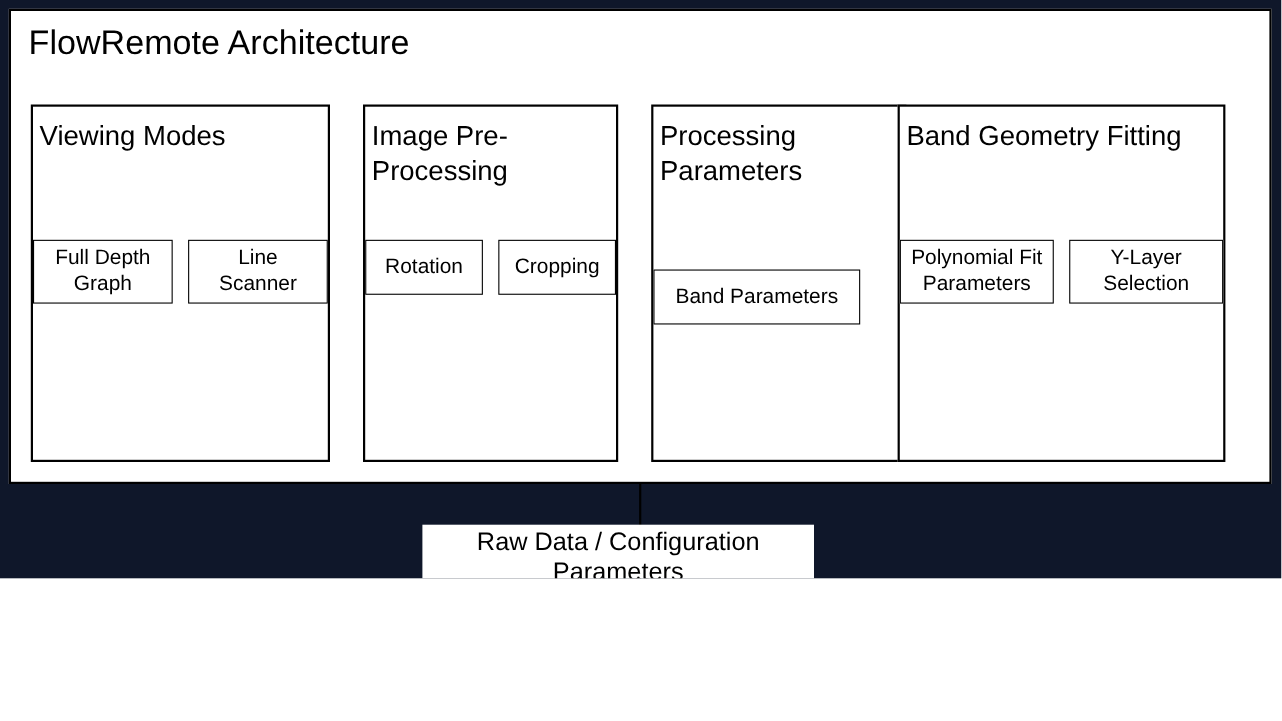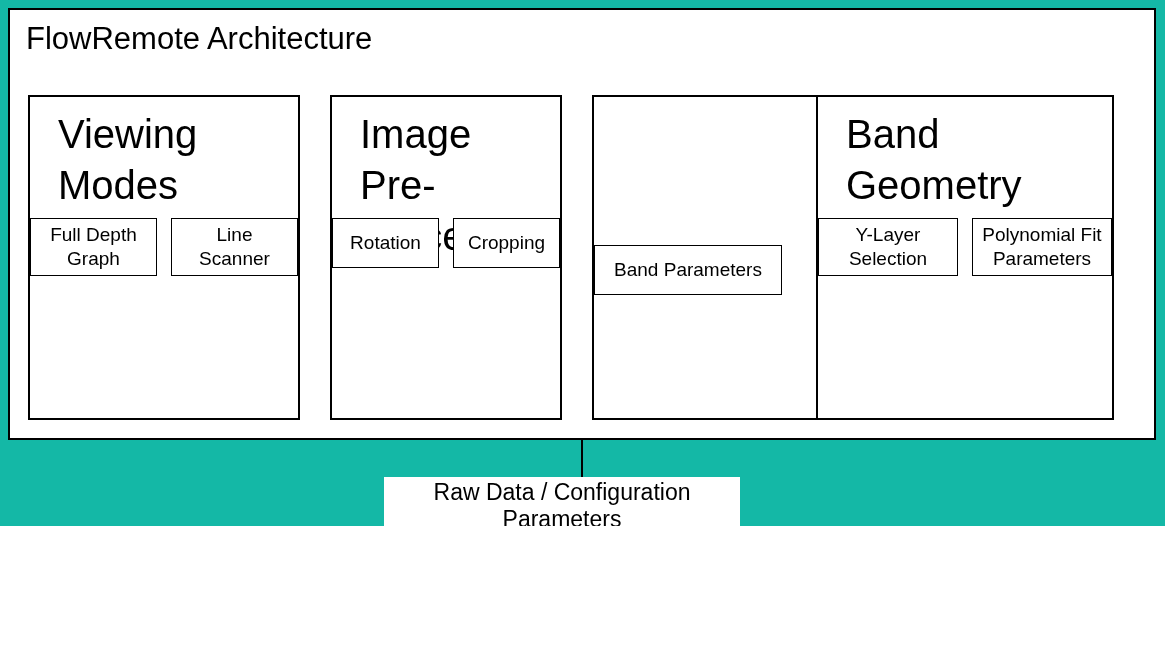--- a/index.html
+++ b/index.html
@@ -6,21 +6,21 @@
     margin: 0;
     padding: 0;
     background: #ffffff;
     font-family: "Liberation Sans", sans-serif;
     color: #000000;
   }
   .canvas {
     position: relative;
     width: 1165px;
     height: 526px;
-    background: #14b8a6;
+    background: #0f172a;
     overflow: hidden;
   }
   .outer-box {
     position: absolute;
     left: 8px;
     top: 8px;
     width: 1148px;
     height: 432px;
     border: 2px solid #000000;
     box-sizing: border-box;
@@ -40,22 +40,22 @@
     height: 325px;
     border: 2px solid #000000;
     box-sizing: border-box;
     background: #ffffff;
   }
   .col-1 { left: 18px;  width: 272px; }
   .col-2 { left: 320px; width: 232px; }
   .col-3 { left: 582px; width: 232px; }
   .col-4 { left: 806px; width: 298px; }
   .column-title {
-    padding: 12px 14px 0 28px;
-    font-size: 40px;
+    padding: 12px 14px 0 6px;
+    font-size: 25px;
     line-height: 1.27;
   }
   .nodes {
     position: absolute;
     top: 121px;
     left: 0;
     right: 0;
     display: flex;
     flex-direction: row;
     align-items: center;
@@ -131,30 +131,31 @@
 
     <div class="column col-2">
       <div class="column-title">Image Pre-Processing</div>
       <div class="nodes">
         <div class="node">Rotation</div>
         <div class="node">Cropping</div>
       </div>
     </div>
 
     <div class="column col-3">
+      <div class="column-title">Processing Parameters</div>
       <div class="nodes">
         <div class="node">Band Parameters</div>
       </div>
     </div>
 
     <div class="column col-4">
       <div class="column-title">Band Geometry Fitting</div>
       <div class="nodes">
+        <div class="node tall">Polynomial Fit Parameters</div>
         <div class="node tall">Y-Layer Selection</div>
-        <div class="node tall">Polynomial Fit Parameters</div>
       </div>
     </div>
   </div>
 
   <div class="connector-line"></div>
 
   <div class="connector-label">Raw Data / Configuration Parameters</div>
 
   <div class="external-node">
     <span>ZeroMQ</span>

